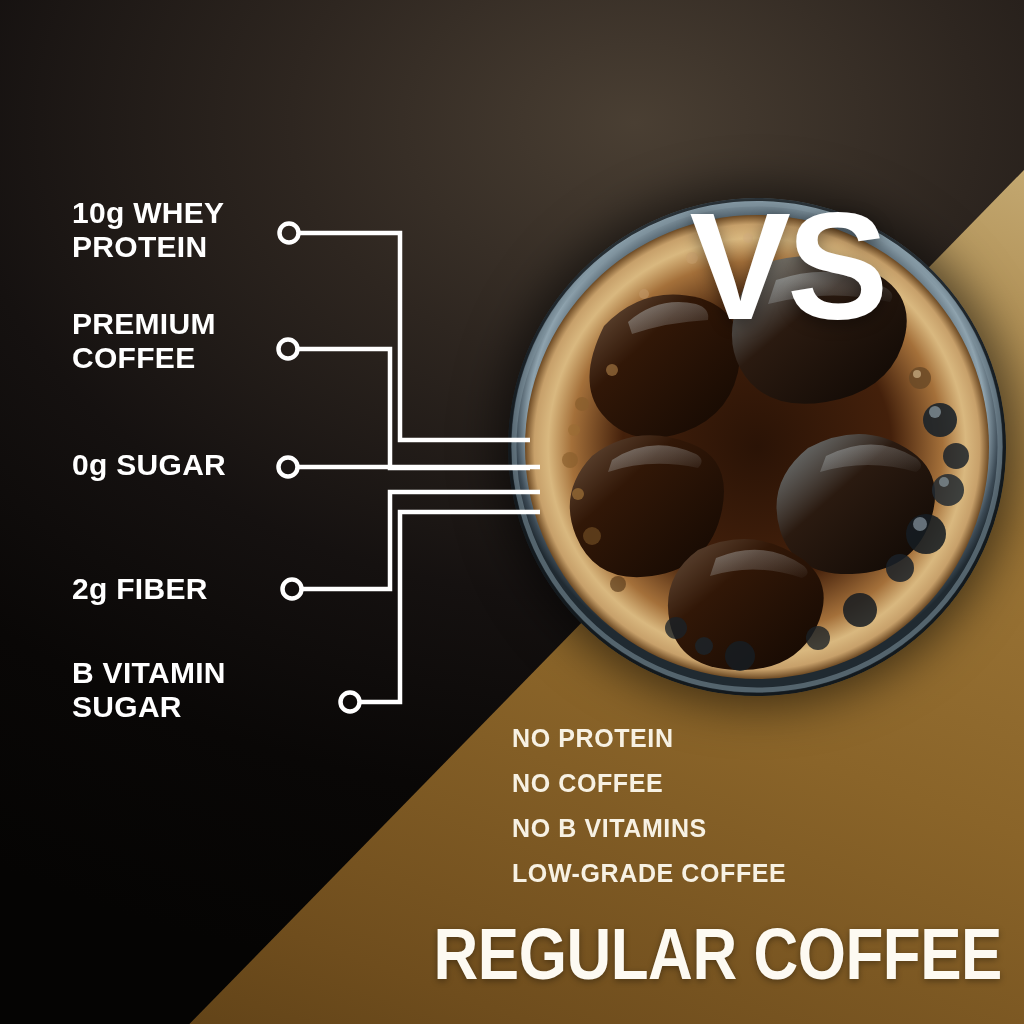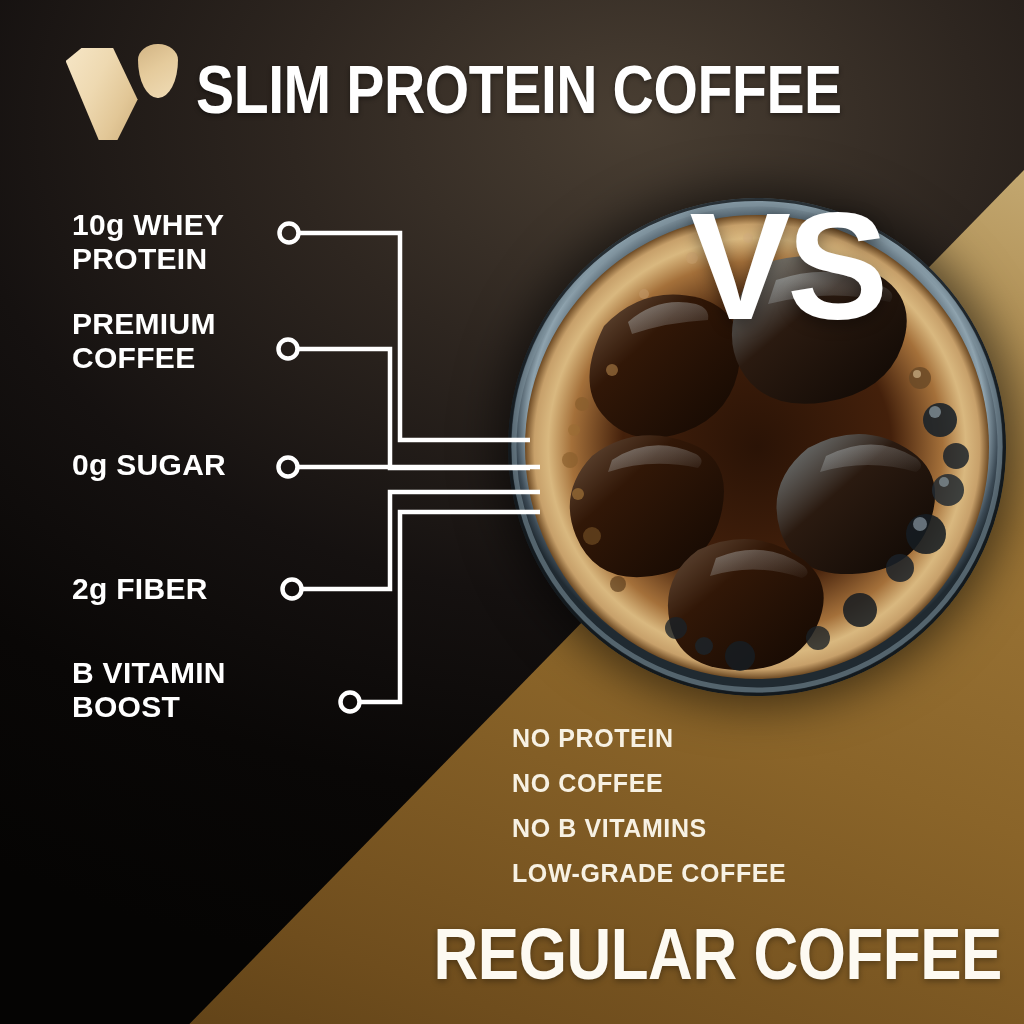--- a/index.html
+++ b/index.html
@@ -132,21 +132,21 @@
   }
   .feature-label {
     position: absolute;
     color: #ffffff;
     font-size: 30px;
     font-weight: 700;
     line-height: 1.12;
     letter-spacing: 0.3px;
     white-space: pre-line;
   }
-  .f0 { top: 18px; }
+  .f0 { top: 6px; }
   .f1 { top: 117px; }
   .f2 { top: 258px; }
   .f3 { top: 382px; }
   .f4 { top: 466px; }
 
   
   .cons {
     position: absolute;
     left: 512px;
     top: 726px;
@@ -179,27 +179,20 @@
   }
 </style>
 </head>
 <body>
 
 <div id="poster">
 
   <div class="bg-dark"></div>
   <div class="bg-tan"></div>
 
-  <div class="header">
-    <div class="logo-wrap">
-      <div class="logo-v"></div>
-      <div class="logo-drop"></div>
-    </div>
-    <div class="title">SLIM PROTEIN COFFEE</div>
-  </div>
 
   <div class="cup">
     <svg viewBox="0 0 498 498" xmlns="http://www.w3.org/2000/svg">
       <defs>
         <radialGradient id="rim" cx="50%" cy="46%" r="50%">
           <stop offset="0%" stop-color="#3c3a38"></stop>
           <stop offset="84%" stop-color="#4b5b66"></stop>
           <stop offset="92%" stop-color="#8fa3ae"></stop>
           <stop offset="97%" stop-color="#3c4a55"></stop>
           <stop offset="100%" stop-color="#202a31"></stop>
@@ -303,21 +296,21 @@
   </svg>
 
   <div class="features">
     <div class="feature-label f0">10g WHEY
 PROTEIN</div>
     <div class="feature-label f1">PREMIUM
 COFFEE</div>
     <div class="feature-label f2">0g SUGAR</div>
     <div class="feature-label f3">2g FIBER</div>
     <div class="feature-label f4">B VITAMIN
-BOOST</div>
+SUGAR</div>
   </div>
 
   <div class="cons">
     <div class="con-item">NO PROTEIN</div>
     <div class="con-item">NO COFFEE</div>
     <div class="con-item">NO B VITAMINS</div>
     <div class="con-item">LOW-GRADE COFFEE</div>
   </div>
 
   <div class="bottom-title">REGULAR COFFEE</div>

